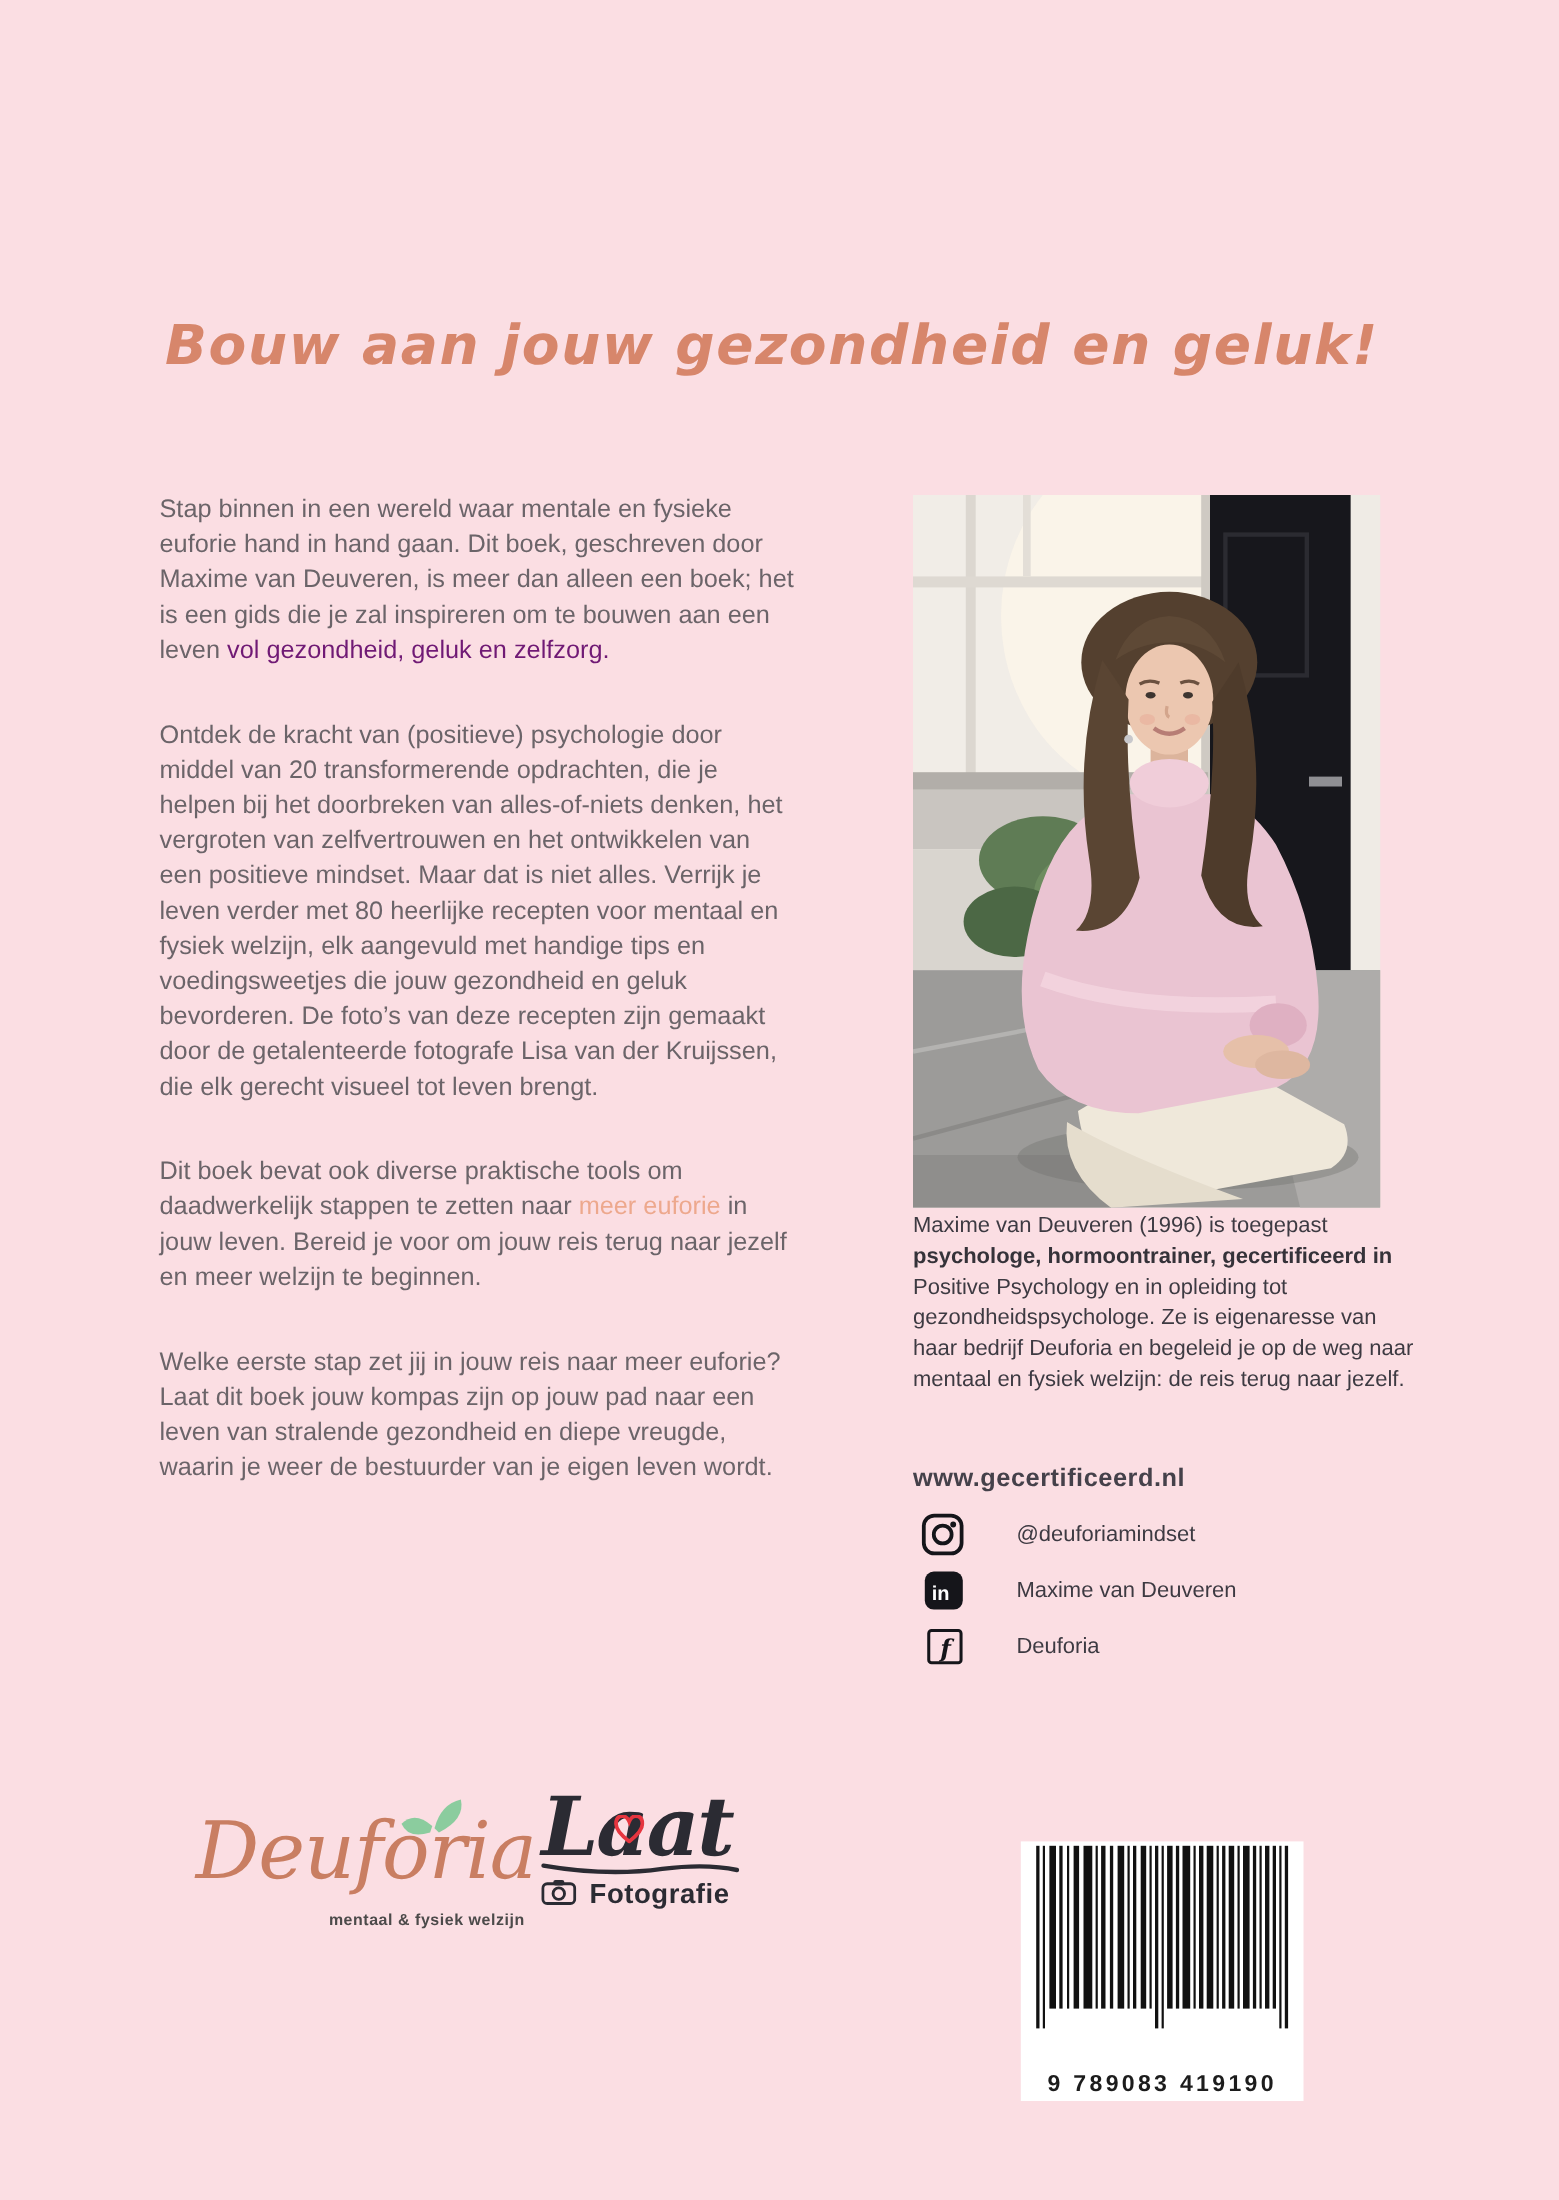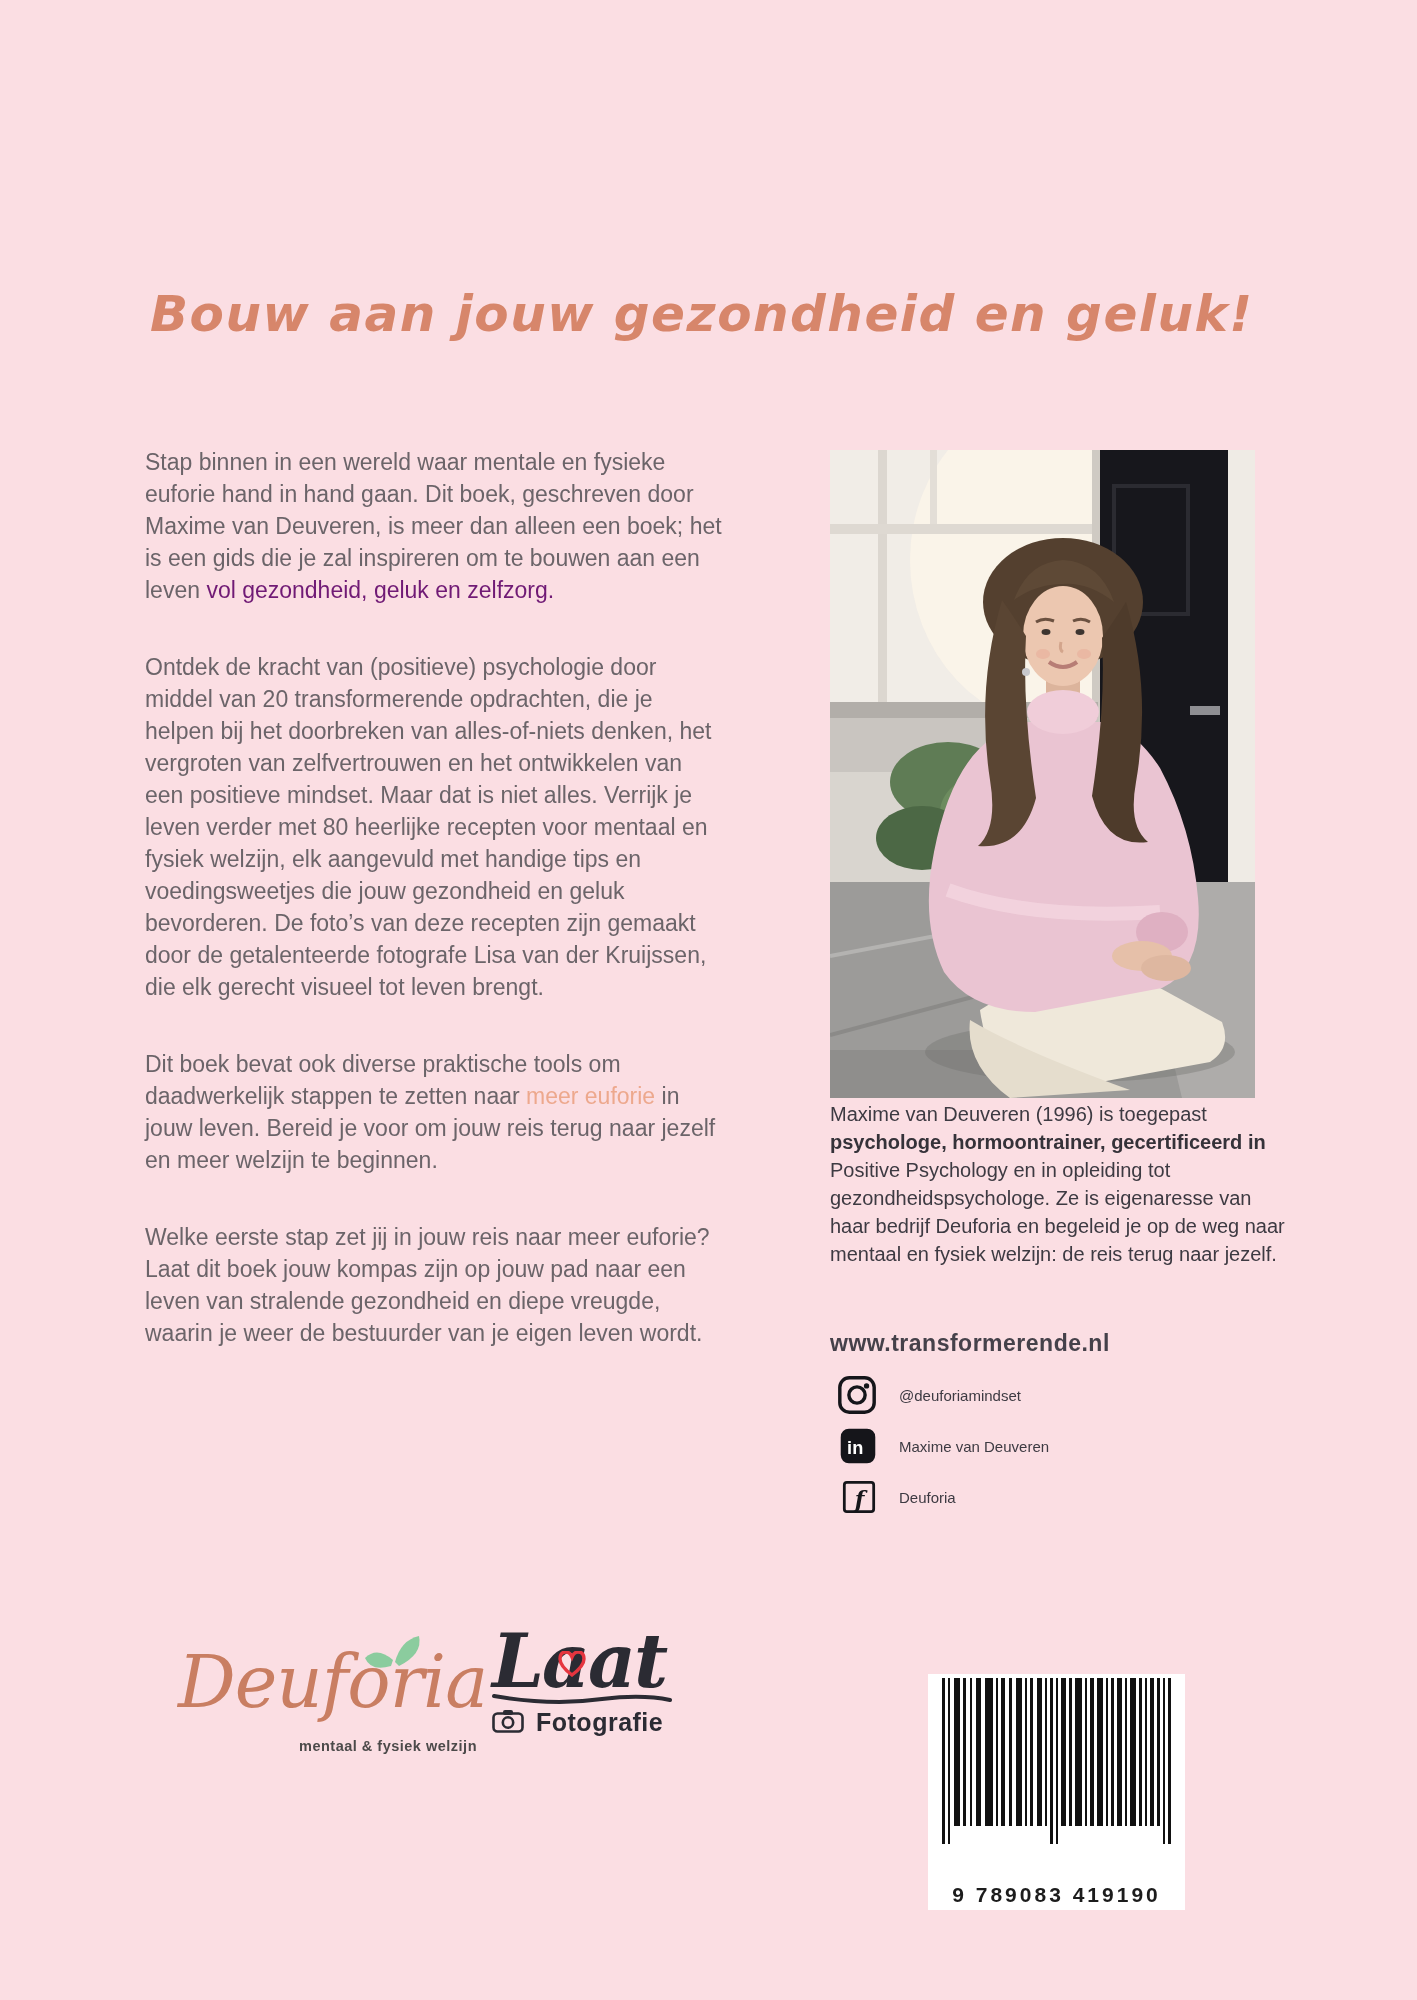--- a/index.html
+++ b/index.html
@@ -38,21 +38,21 @@
     position:absolute; left:830px; top:1330px;
     font-size:23px; font-weight:bold; color:#45414a; letter-spacing:0.5px;
   }
 
   .socials {
     position:absolute; left:836px; top:1374px;
     display:flex; flex-direction:column; gap:9px;
   }
   .social-row { display:flex; align-items:center; height:42px; }
   .social-row .icon { width:42px; height:42px; flex:0 0 42px; display:flex; align-items:center; justify-content:flex-end; }
-  .social-row .label { margin-left:21px; font-size:15px; color:#3d3a42; }
+  .social-row .label { margin-left:46px; font-size:20px; color:#3d3a42; }
 
   .deuforia-logo { position:absolute; left:178px; top:1646px; width:305px; height:135px; }
   .deuforia-wordmark {
     font-family:"DejaVu Serif", serif; font-style:italic; font-weight:normal;
     font-size:72px; color:#c97e62; line-height:1; letter-spacing:-1px;
   }
   .deuforia-tagline {
     position:absolute; right:6px; top:92px;
     font-size:14.5px; font-weight:bold; color:#4c4a4a; letter-spacing:0.5px;margin-left:36px;
   }
@@ -155,21 +155,21 @@
 
       <path d="M172 150 Q146 238 160 330 Q168 378 148 396 Q192 400 206 348 Q192 256 196 186 Q182 164 172 150 Z" fill="#5a4533"></path>
       <path d="M296 152 Q322 240 306 332 Q298 376 318 392 Q276 398 262 346 Q276 254 272 188 Q286 168 296 152 Z" fill="#4e3b2b"></path>
       <path d="M184 150 Q198 112 233 110 Q270 112 284 152 Q258 132 233 134 Q206 134 184 150 Z" fill="#5e4936"></path>
       <circle cx="196" cy="222" r="4" fill="#c8c8cc"></circle>
     </svg>
   </div>
 
   <p class="bio"><span>Maxime van Deuveren (1996) is toegepast</span> <strong>psychologe, hormoontrainer, gecertificeerd in</strong> <span>Positive Psychology en in opleiding tot gezondheidspsychologe. Ze is eigenaresse van haar bedrijf Deuforia en begeleid je op de weg naar mentaal en fysiek welzijn: de reis terug naar jezelf.</span></p>
 
-  <div class="website">www.transformerende.nl</div>
+  <div class="website">www.gecertificeerd.nl</div>
 
   <div class="socials">
     <div class="social-row">
       <span class="icon">
         <svg width="42" height="42" viewBox="0 0 44 44">
           <rect x="4" y="4" width="36" height="36" rx="10" fill="none" stroke="#15151a" stroke-width="3.6"></rect>
           <circle cx="22" cy="22" r="8.5" fill="none" stroke="#15151a" stroke-width="3.6"></circle>
           <circle cx="32" cy="12.5" r="2.8" fill="#15151a"></circle>
         </svg>
       </span>

